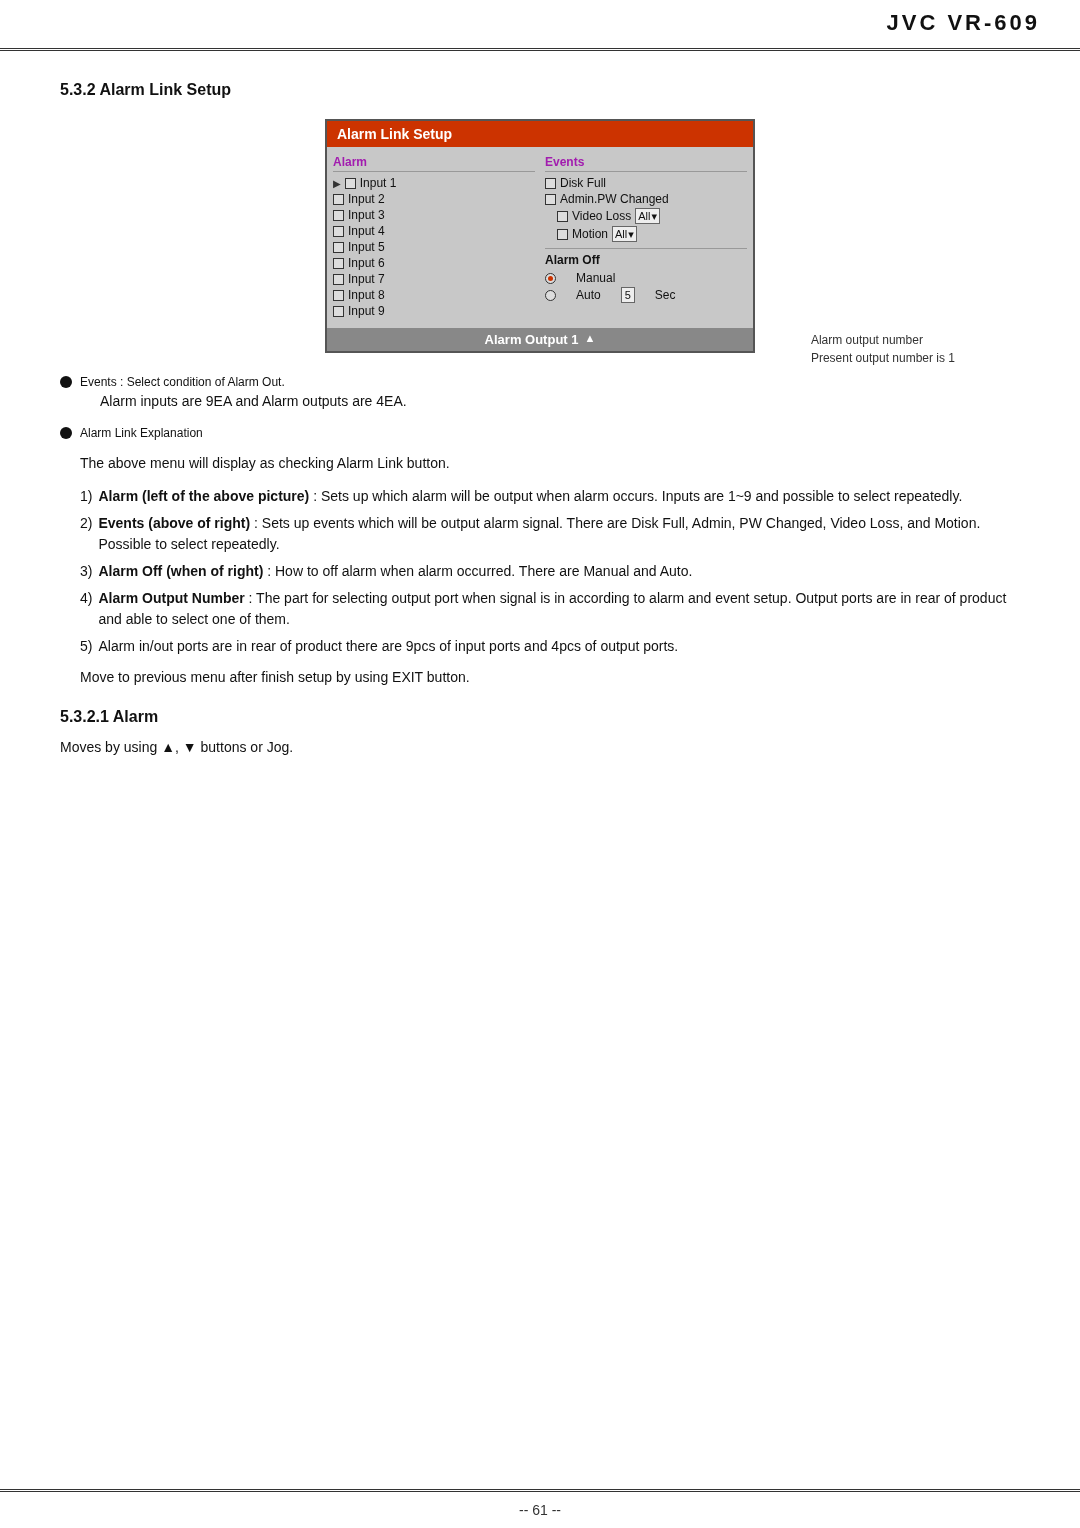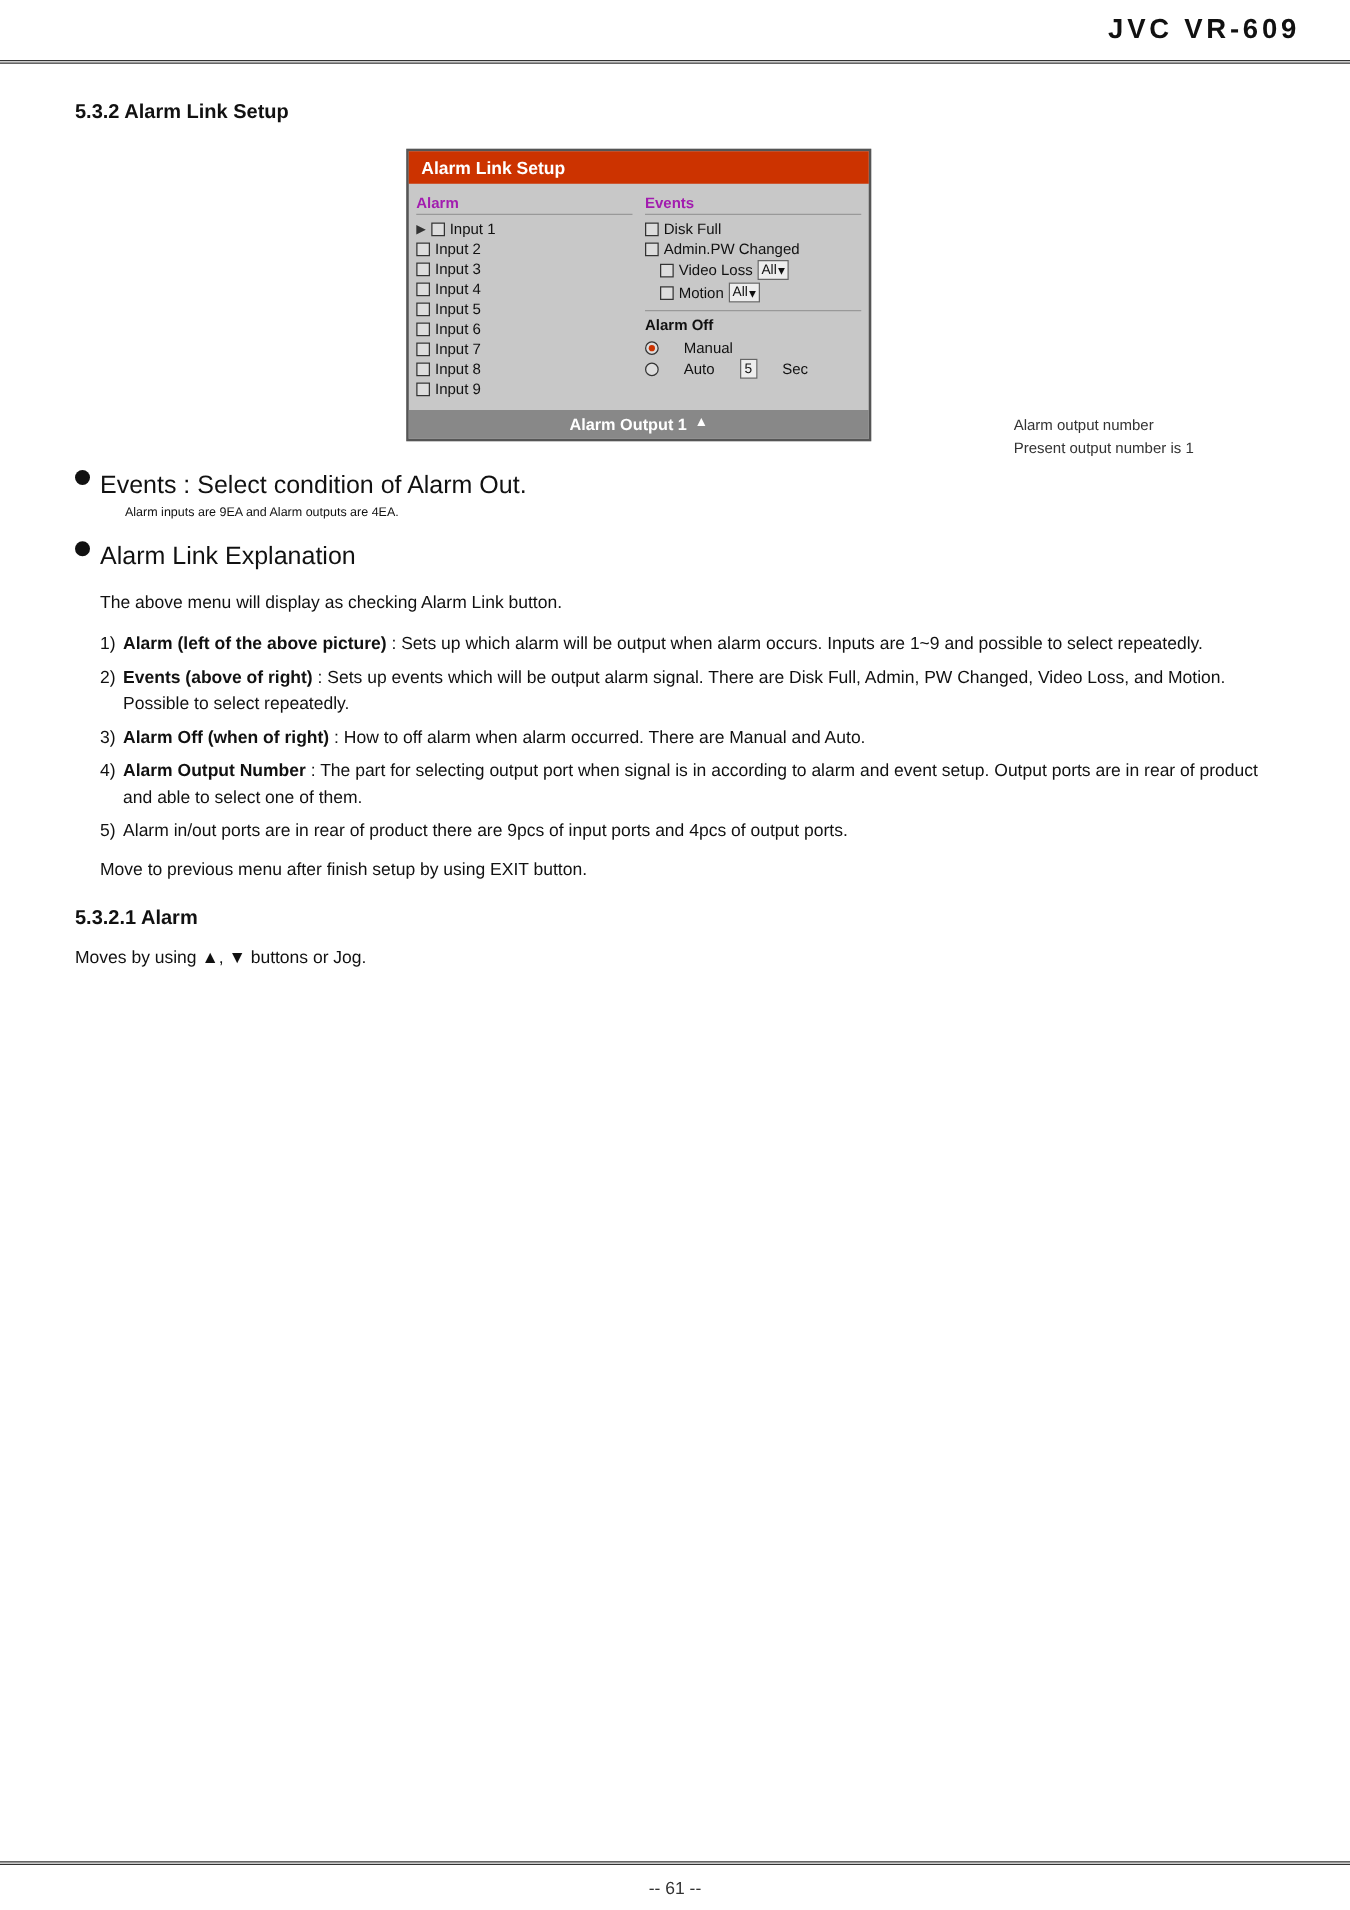--- a/index.html
+++ b/index.html
@@ -56,21 +56,21 @@
     
     .ui-screenshot-wrapper {
       display: flex;
       justify-content: center;
       margin-bottom: 20px;
       position: relative;
     }
 
     .ui-box {
       border: 2px solid #555;
-      width: 372px;
+      width: 430px;
       background: #c8c8c8;
       font-size: 13px;
     }
 
     .ui-box-header {
       background: #cc3300;
       color: white;
       font-weight: bold;
       font-size: 14px;
       padding: 5px 10px;
@@ -223,27 +223,27 @@
     .bullet-circle {
       width: 12px;
       height: 12px;
       border-radius: 50%;
       background: #111;
       flex-shrink: 0;
       margin-top: 3px;
     }
 
     .bullet-text {
-      font-size: 20px;
+      font-size: 12px;
       line-height: 1.5;
     }
 
     .indent-text {
       margin-left: 20px;
-      font-size: 10px;
+      font-size: 14px;
       line-height: 1.5;
     }
 
     .explanation-block {
       margin: 6px 0 10px 20px;
       font-size: 14px;
       line-height: 1.7;
     }
 
     .numbered-list {

